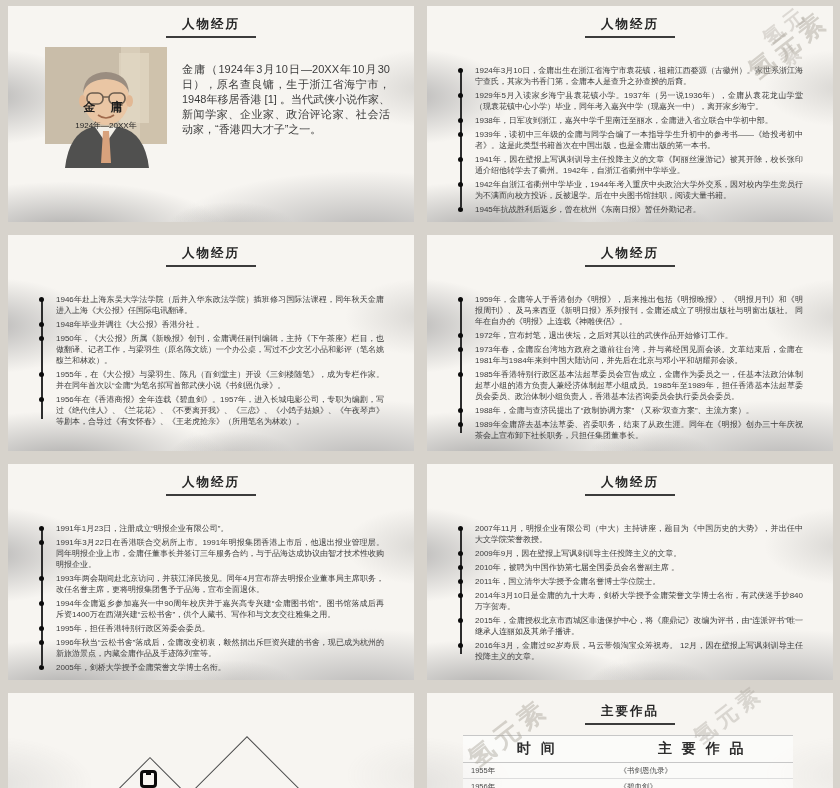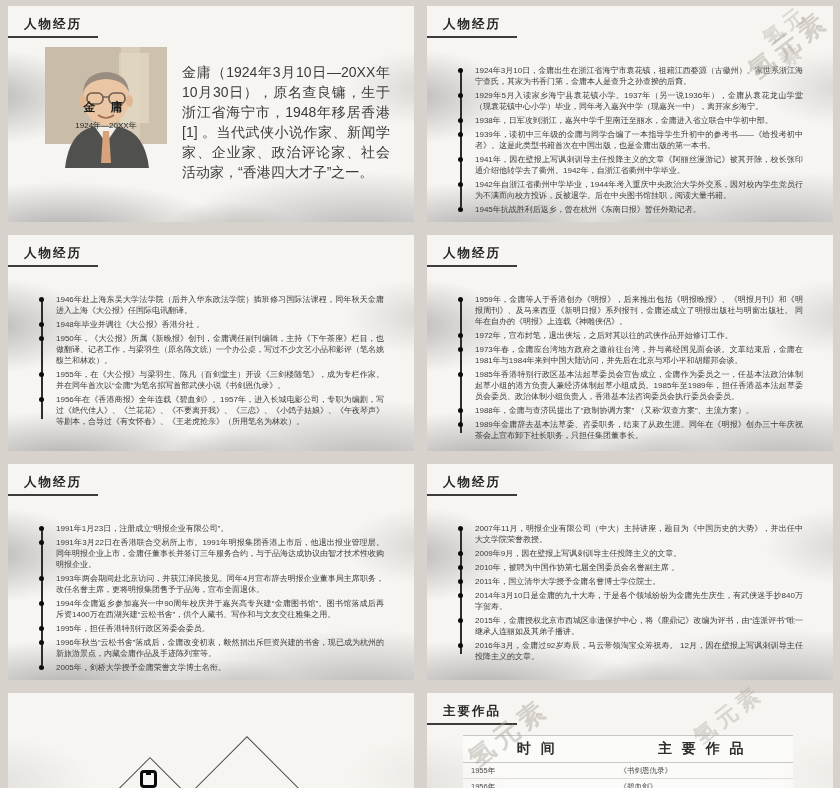--- a/index.html
+++ b/index.html
@@ -21,41 +21,41 @@
 
   .s1{left:8px;   top:6px;}
   .s2{left:427px; top:6px;}
   .s3{left:8px;   top:235px;}
   .s4{left:427px; top:235px;}
   .s5{left:8px;   top:464px;}
   .s6{left:427px; top:464px;}
   .s7{left:8px;   top:693px;}
   .s8{left:427px; top:693px;}
 
-  .slide-title { position:relative; text-align:left; margin-top:8px; z-index:2; }
+  .slide-title { position:relative; text-align:center; margin-top:8px; z-index:2; }
   .slide-title span { display:inline-block; font-weight:bold; font-size:12.5px; letter-spacing:2px;
     color:#262626; border-bottom:2px solid #3c3c3c; padding:0 16px 3px; }
 
   
   .timeline { position:relative; list-style:none; margin:27px 30px 0 32px; padding-left:16px; z-index:2; }
   .timeline::before { content:""; position:absolute; left:1px; top:4px; bottom:8px; width:1.5px; background:#2d2d2d; }
   .timeline li { position:relative; font-size:8px; line-height:11px; color:#3b3b3b;
     margin-bottom:3px; text-align:justify; }
   .timeline li::before { content:""; position:absolute; left:-17.5px; top:3px; width:5px; height:5px;
     border-radius:50%; background:#0c0c0c; }
 
   
   .photo { position:absolute; left:37px; top:41px; width:122px; height:97px;
     background:linear-gradient(90deg,#c9bda9 0 62%, #d8cdb9 62% 78%, #cfc2ac 78%); z-index:2; }
   .photo svg { position:absolute; inset:0; }
   .photo-name { position:absolute; left:0; right:0; bottom:28px; text-align:center;
     font-size:12px; font-weight:bold; letter-spacing:6px; color:#1c1c1c; }
   .photo-years { position:absolute; left:0; right:0; bottom:13px; text-align:center;
     font-size:8px; color:#242424; }
-  .intro { position:absolute; left:174px; top:56px; width:208px; font-size:14px; line-height:20px;
+  .intro { position:absolute; left:174px; top:56px; width:208px; font-size:11px; line-height:15px;
     color:#3b3b3b; text-align:justify; z-index:2; }
 
   
   .diamond { position:absolute; border:1.5px solid #4c4c4c; transform:rotate(45deg); background:transparent; z-index:2; }
   .d-large { width:130px; height:130px; left:174px; top:70px; }
   .d-small { width:92px;  height:92px;  left:96px;  top:83px; }
   .glyph-box { position:absolute; left:132px; top:77px; width:17px; height:18px;
     border:3.5px solid #0a0a0a; border-radius:4px; z-index:3; }
   .glyph-box::after { content:""; position:absolute; left:3px; right:3px; top:-1px; height:3px; background:#0a0a0a; }
 
@@ -164,21 +164,21 @@
 
   <div class="slide s6">
     <div class="slide-title">
       <span>人物经历</span>
     </div>
     <ul class="timeline">
       <li>2007年11月，明报企业有限公司（中大）主持讲座，题目为《中国历史的大势》，并出任中大文学院荣誉教授。</li>
       <li>2009年9月，因在壁报上写讽刺训导主任投降主义的文章。</li>
       <li>2010年，被聘为中国作协第七届全国委员会名誉副主席 。</li>
       <li>2011年，国立清华大学授予金庸名誉博士学位院士。</li>
-      <li>2014年3月10日是金庸的九十大寿，于是各个领域纷纷为金庸先生庆生，有武侠迷手抄840万字贺寿。</li>
+      <li>2014年3月10日是金庸的九十大寿，剑桥大学授予金庸荣誉文学博士名衔，有武侠迷手抄840万字贺寿。</li>
       <li>2015年，金庸授权北京市西城区非遗保护中心，将《鹿鼎记》改编为评书，由“连派评书”唯一继承人连丽如及其弟子播讲。</li>
       <li>2016年3月，金庸过92岁寿辰，马云带领淘宝众筹祝寿。 12月，因在壁报上写讽刺训导主任投降主义的文章。</li>
     </ul>
   </div>
 
   <div class="slide s7 pale">
     <div class="diamond d-large"></div>
     <div class="diamond d-small"></div>
     <div class="glyph-box"></div>
   </div>

